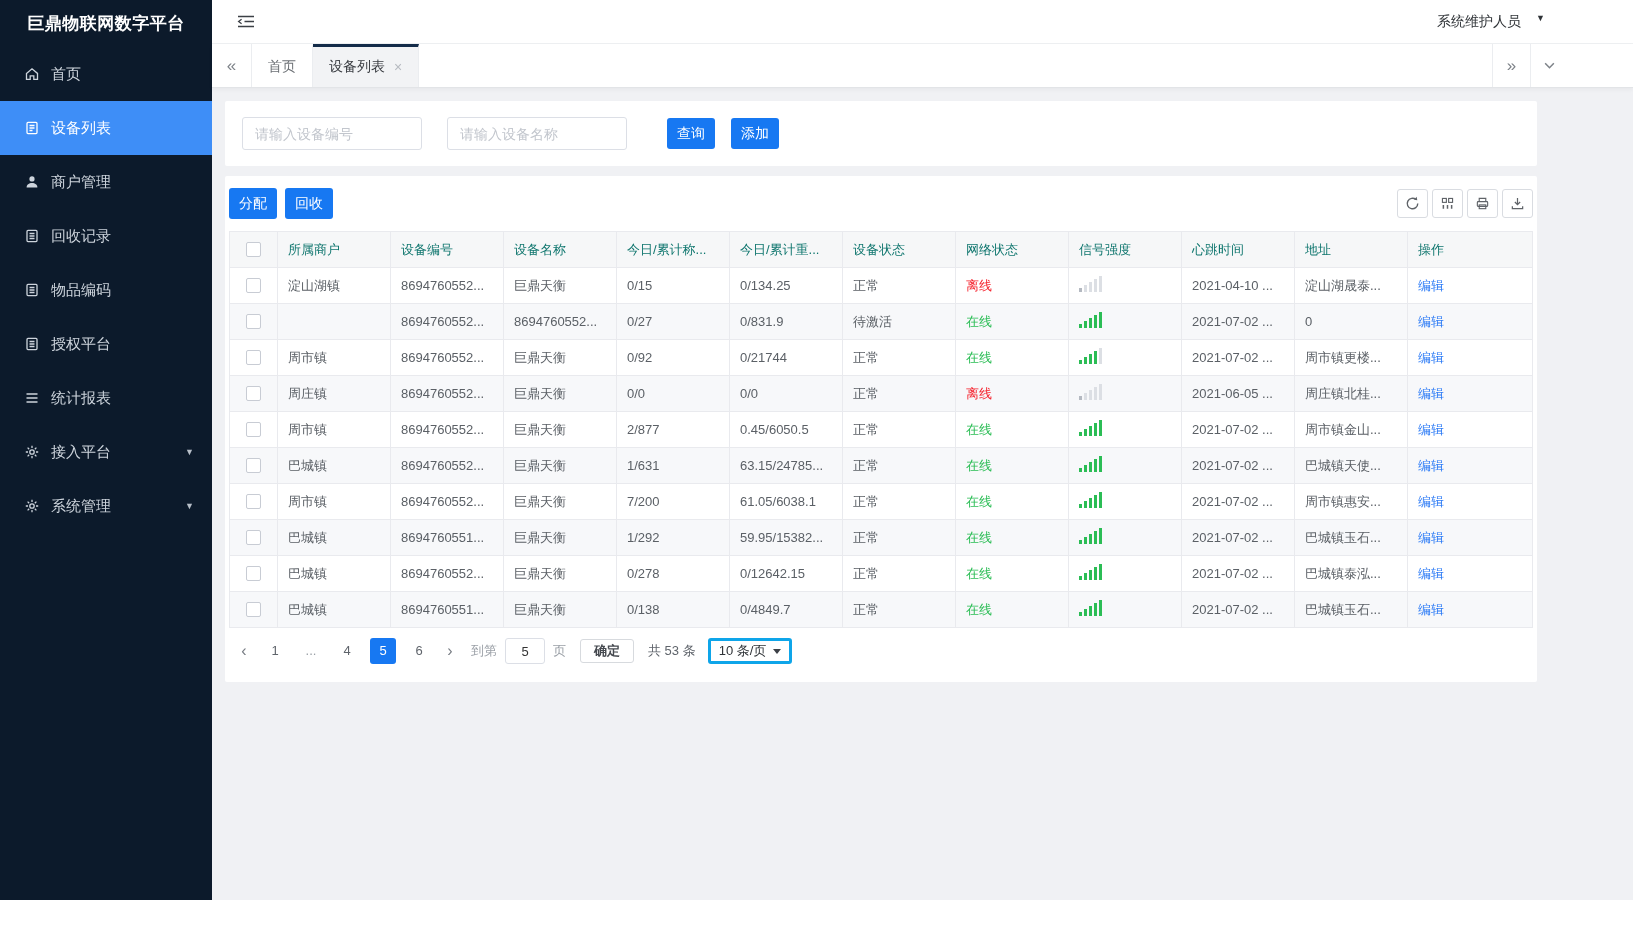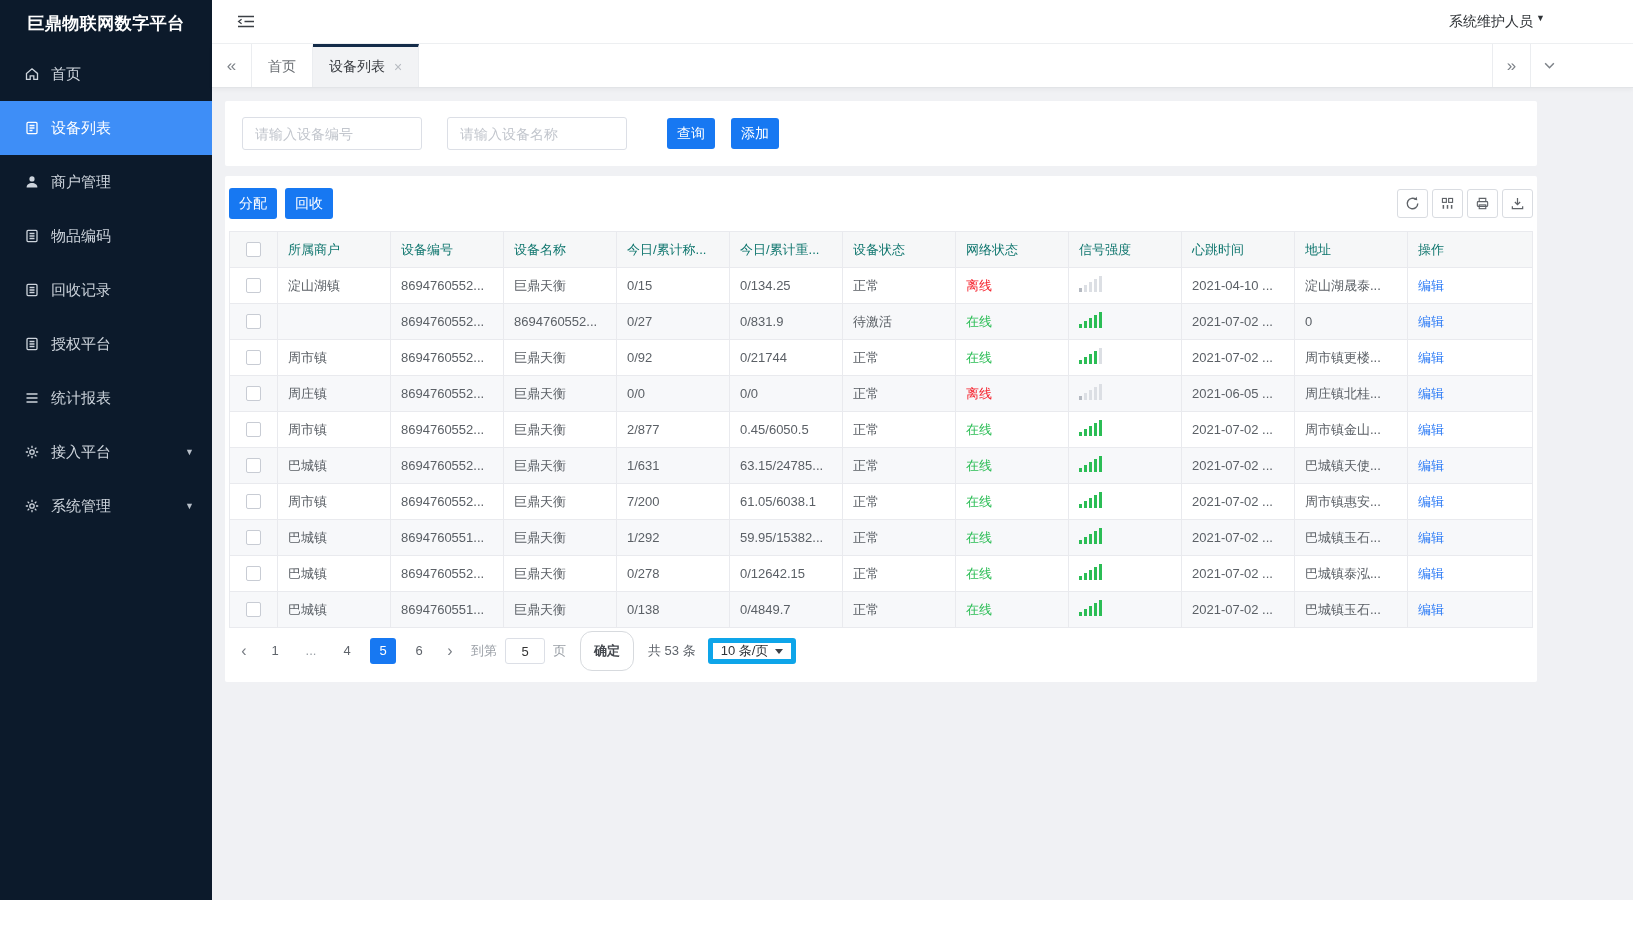--- a/index.html
+++ b/index.html
@@ -17,21 +17,21 @@
   .menu-item{height:54px;display:flex;align-items:center;gap:11px;padding:0 18px 0 23px;font-size:15px;cursor:pointer;}
   .menu-item.active{background:var(--sidebar-active);color:#fff;}
   .mi-icon{width:17px;height:17px;display:inline-flex;align-items:center;justify-content:center;flex:0 0 17px;}
   .mi-icon svg{width:16px;height:16px;}
   .mi-caret{margin-left:auto;font-size:9px;color:#b7bfc8;}
 
   
   .main{flex:1;display:flex;flex-direction:column;background:#f0f1f4;min-width:0;}
   .topbar{height:44px;background:#fff;display:flex;align-items:center;justify-content:space-between;padding:0 88px 0 25px;border-bottom:1px solid #eef0f2;}
   .collapse-btn{display:inline-flex;cursor:pointer;color:#3c4046;}
-  .user-menu{display:flex;align-items:flex-start;gap:3px;font-size:14px;color:#2f3337;cursor:pointer;}
+  .user-menu{display:flex;align-items:flex-start;gap:15px;font-size:14px;color:#2f3337;cursor:pointer;}
   .user-caret{font-size:9px;color:#2f3337;}
 
   .tabbar{height:44px;background:#fff;border-bottom:1px solid #e2e4e7;display:flex;align-items:stretch;box-shadow:0 2px 4px rgba(0,0,0,.04);}
   .tab-nav{width:40px;display:flex;align-items:center;justify-content:center;font-size:17px;color:#7d8288;border-right:1px solid #ebedf0;cursor:pointer;}
   .tabs{display:flex;}
   .tab{padding:0 16px;display:flex;align-items:center;gap:9px;font-size:14px;color:#6c7075;border-right:1px solid #ebedf0;cursor:pointer;border-top:3px solid transparent;}
   .tab.active{background:#f2f3f5;color:#3a3d42;border-top:3px solid var(--tab-border);}
   .tab-close{color:#b6bac0;font-size:14px;line-height:1;cursor:pointer;}
   .tab-right{margin-left:auto;margin-right:65px;display:flex;}
   .rbtn{border-right:none;border-left:1px solid #ebedf0;width:38px;color:#7d8288;}
@@ -70,22 +70,22 @@
 
   .pagination{display:flex;align-items:center;height:46px;font-size:13px;color:#5f646b;padding-left:2px;}
   .pg-arrow{width:26px;text-align:center;font-size:16px;color:#787d84;cursor:pointer;}
   .pages{display:flex;align-items:center;}
   .page-num{min-width:26px;height:26px;line-height:26px;text-align:center;margin:0 5px;border-radius:3px;cursor:pointer;}
   .page-num.active{background:var(--accent);color:#fff;}
   .page-num.ellipsis{color:#9aa0a6;cursor:default;}
   .pg-text{margin:0 8px;}
   .pg-text.dim{color:#9ba0a7;}
   .pg-input{width:40px;height:26px;border:1px solid #dcdfe6;border-radius:3px;text-align:center;font-size:13px;color:#333;outline:none;font-family:inherit;}
-  .pg-confirm{height:40px;padding:0 13px;background:#fff;border:1px solid #d7dade;border-radius:12px;font-size:13px;font-weight:bold;color:#45494f;margin:0 6px;cursor:pointer;font-family:inherit;}
-  .pg-select{height:26px;border:5px solid #0ea5e9;border-radius:3px;display:inline-flex;align-items:center;gap:7px;padding:0 8px;margin-left:4px;color:#2f3337;cursor:pointer;}
+  .pg-confirm{height:24px;padding:0 13px;background:#fff;border:1px solid #d7dade;border-radius:3px;font-size:13px;font-weight:bold;color:#45494f;margin:0 6px;cursor:pointer;font-family:inherit;}
+  .pg-select{height:26px;border:3px solid #0ea5e9;border-radius:3px;display:inline-flex;align-items:center;gap:7px;padding:0 8px;margin-left:4px;color:#2f3337;cursor:pointer;}
   .select-caret{width:0;height:0;border-left:4px solid transparent;border-right:4px solid transparent;border-top:5px solid #3c4046;}
 </style>
 </head>
 <body>
 
 <div class="app">
 
   <aside class="sidebar">
     <div class="sidebar-title">巨鼎物联网数字平台</div>
     <nav class="menu">
@@ -118,31 +118,31 @@
     <span class="mi-label">商户管理</span>
 
   </div>
         <div class="menu-item">
     <span class="mi-icon">
             <svg viewBox="0 0 16 16" fill="none" stroke="currentColor" stroke-width="1.3">
               <rect x="3" y="2.4" width="10" height="11.2" rx="1"></rect>
               <path d="M5.5 5.5 H10.5 M5.5 8 H10.5 M5.5 10.5 H10.5"></path>
             </svg>
           </span>
-    <span class="mi-label">物品编码</span>
+    <span class="mi-label">回收记录</span>
 
   </div>
         <div class="menu-item">
     <span class="mi-icon">
             <svg viewBox="0 0 16 16" fill="none" stroke="currentColor" stroke-width="1.3">
               <rect x="3" y="2.4" width="10" height="11.2" rx="1"></rect>
               <path d="M5.5 5.5 H10.5 M5.5 8 H10.5 M5.5 10.5 H10.5"></path>
             </svg>
           </span>
-    <span class="mi-label">回收记录</span>
+    <span class="mi-label">物品编码</span>
 
   </div>
         <div class="menu-item">
     <span class="mi-icon">
             <svg viewBox="0 0 16 16" fill="none" stroke="currentColor" stroke-width="1.3">
               <rect x="3" y="2.4" width="10" height="11.2" rx="1"></rect>
               <path d="M5.5 5.5 H10.5 M5.5 8 H10.5 M5.5 10.5 H10.5"></path>
             </svg>
           </span>
     <span class="mi-label">授权平台</span>

